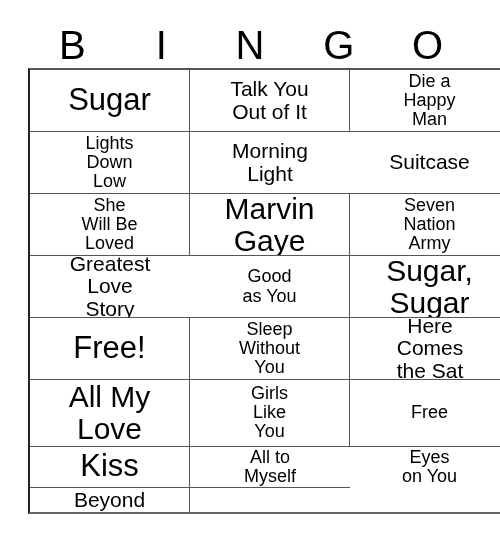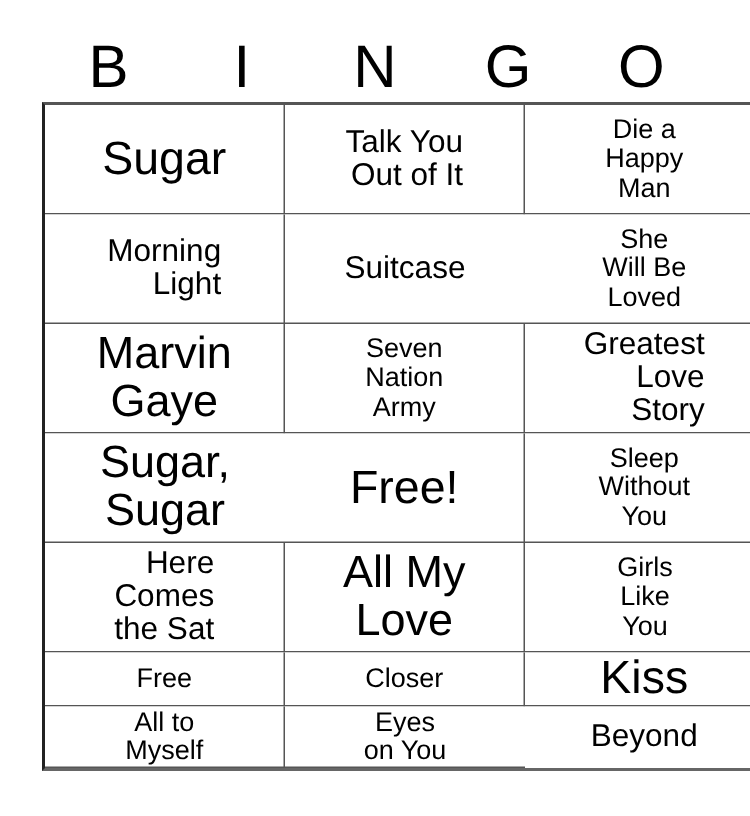--- a/index.html
+++ b/index.html
@@ -76,21 +76,21 @@
     display: block;
     line-height: 1.06;
     font-weight: 400;
     color: #000000;
     white-space: pre-line;
   }
   
   .s-xl  { font-size: 31px; }
   .s-lg  { font-size: 30px; }
   .s-md  { font-size: 18px; }
-  .s-sm  { font-size: 21px; text-align: right; }
+  .s-sm  { font-size: 21px; }
 </style>
 </head>
 <body>
 
 <div id="bingo-card">
 
   <div id="header-row">
     <div class="header-letter">B</div>
     <div class="header-letter">I</div>
     <div class="header-letter">N</div>
@@ -105,20 +105,25 @@
     <div class="cell">
         <span class="cell-text s-sm">Talk You
 Out of It</span>
       </div>
     <div class="cell">
         <span class="cell-text s-md">Die a
 Happy
 Man</span>
       </div>
     <div class="cell">
+        <span class="cell-text s-md">Lights
+Down
+Low</span>
+      </div>
+    <div class="cell">
         <span class="cell-text s-sm">Morning
 Light</span>
       </div>
 
     <div class="cell">
         <span class="cell-text s-sm">Suitcase</span>
       </div>
     <div class="cell">
         <span class="cell-text s-md">She
 Will Be
@@ -133,20 +138,24 @@
 Nation
 Army</span>
       </div>
     <div class="cell">
         <span class="cell-text s-sm">Greatest
 Love
 Story</span>
       </div>
 
     <div class="cell">
+        <span class="cell-text s-md">Good
+as You</span>
+      </div>
+    <div class="cell">
         <span class="cell-text s-lg">Sugar,
 Sugar</span>
       </div>
     <div class="cell">
         <span class="cell-text s-xl">Free!</span>
       </div>
     <div class="cell">
         <span class="cell-text s-md">Sleep
 Without
 You</span>
@@ -162,23 +171,20 @@
 Love</span>
       </div>
     <div class="cell">
         <span class="cell-text s-md">Girls
 Like
 You</span>
       </div>
     <div class="cell">
         <span class="cell-text s-md">Free</span>
       </div>
-    <div class="cell">
-        <span class="cell-text s-md">Closer</span>
-      </div>
 
     <div class="cell">
         <span class="cell-text s-xl">Kiss</span>
       </div>
     <div class="cell">
         <span class="cell-text s-md">All to
 Myself</span>
       </div>
     <div class="cell">
         <span class="cell-text s-md">Eyes

